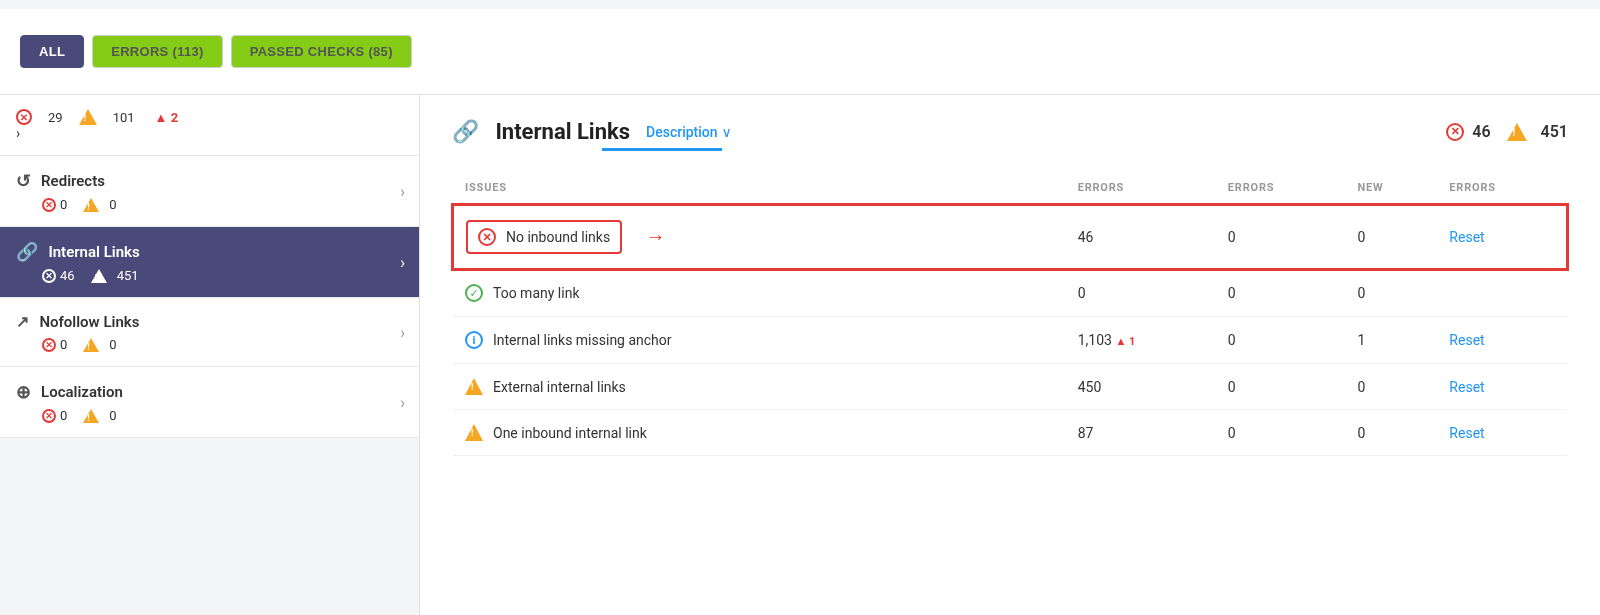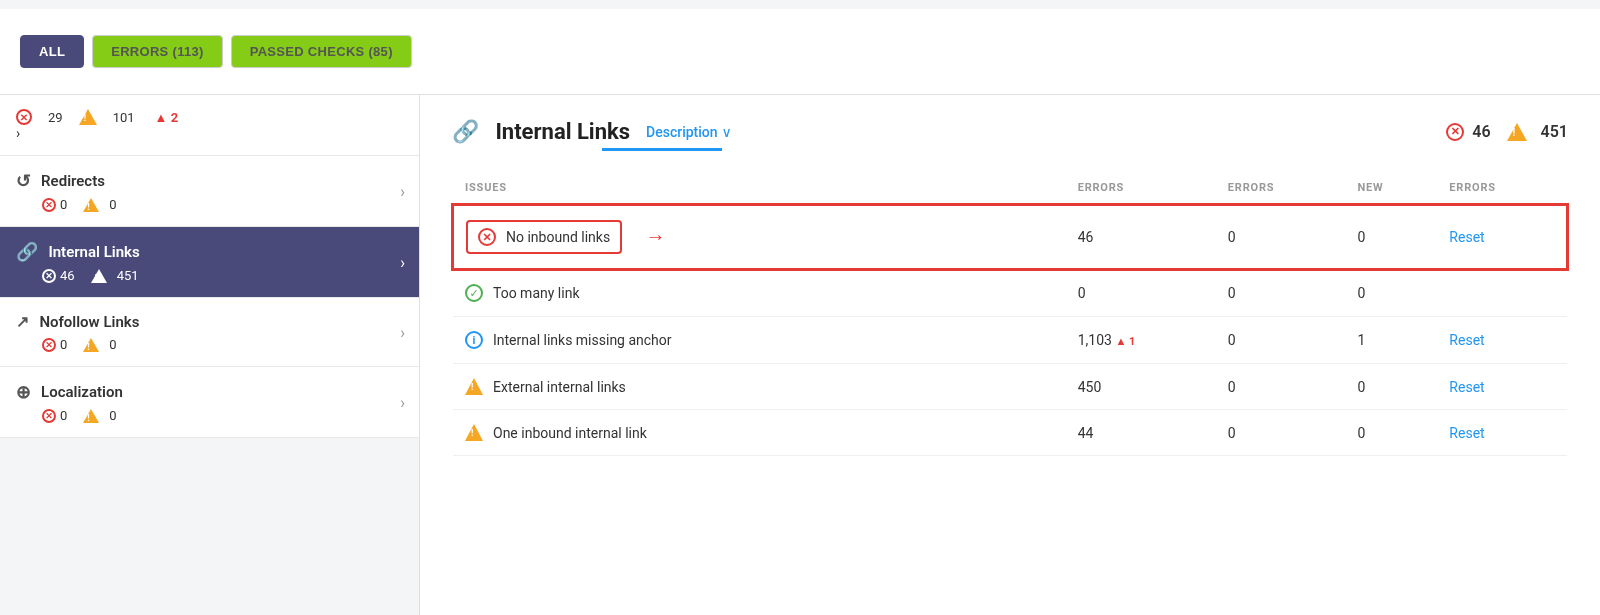--- a/index.html
+++ b/index.html
@@ -473,21 +473,21 @@
     </tr>
           <tr>
       <td>
         <div style="display:flex;align-items:center;gap:10px;">
           <span style="width:0;height:0;border-left:9px solid transparent;border-right:9px solid transparent;border-bottom:17px solid #f5a623;position:relative;display:inline-block;flex-shrink:0;">
                   <span style="position:absolute;top:4px;left:-3px;font-size:9px;color:#fff;font-weight:700;">!</span>
                 </span>
           <span>One inbound internal link</span>
         </div>
       </td>
-      <td><span>44</span></td>
+      <td><span>87</span></td>
       <td>0</td>
       <td>0</td>
       <td><span class="reset-btn">Reset</span></td>
     </tr>
         </tbody>
     </table>
   </div>
 </div>
 
 </body></html>

